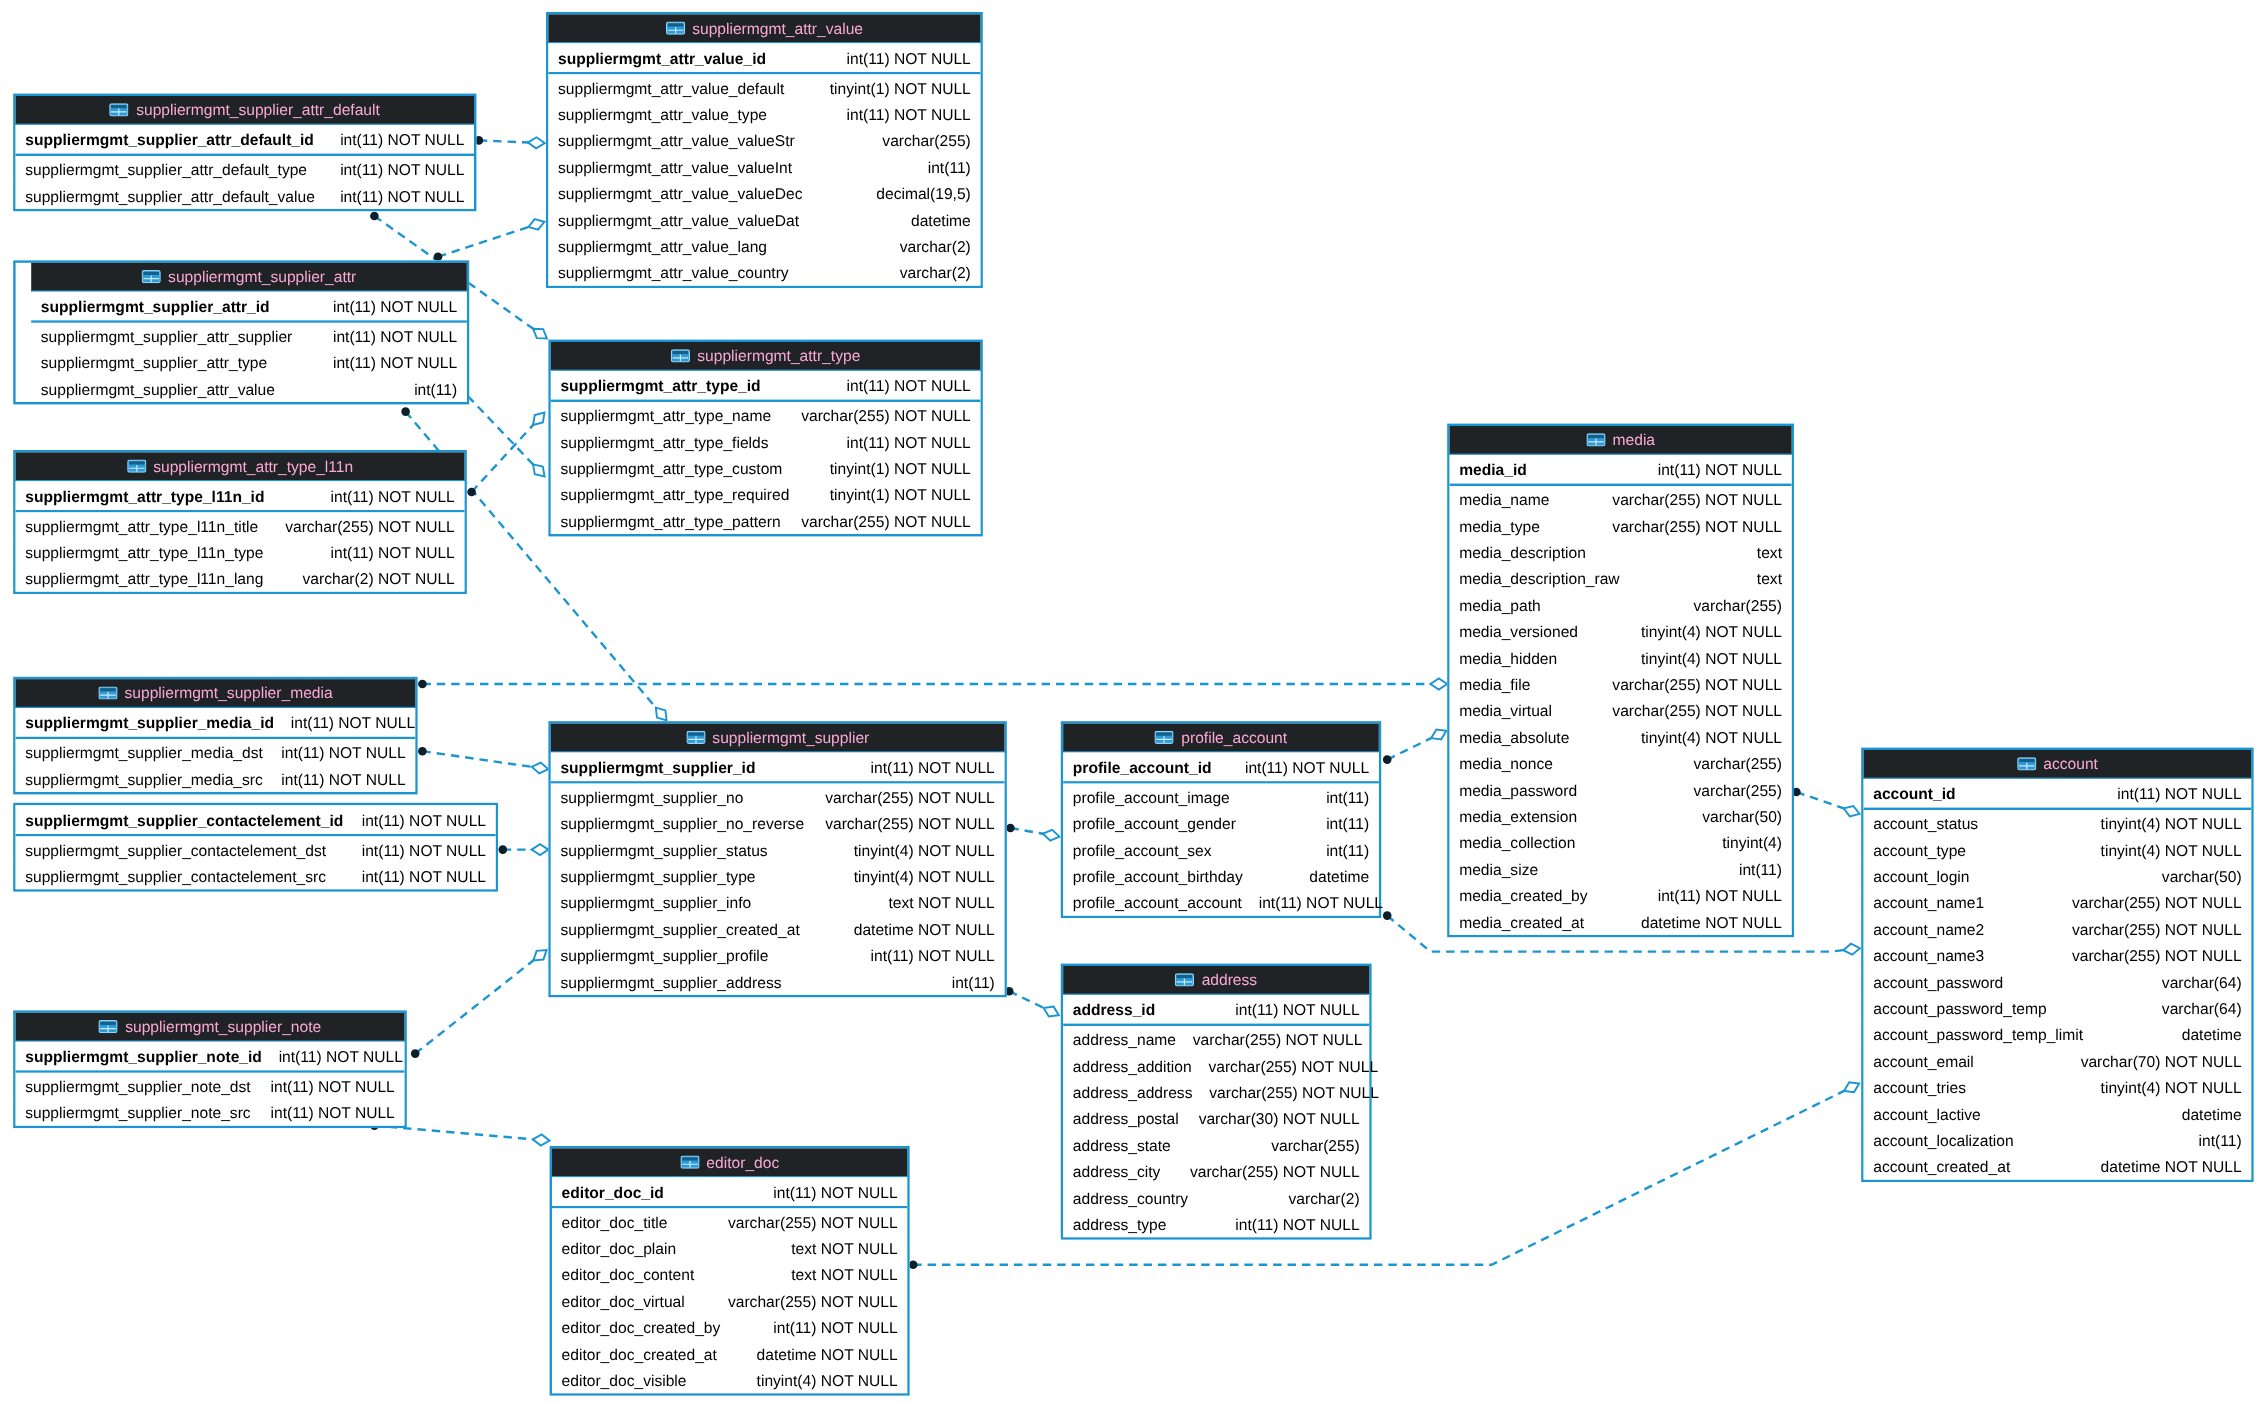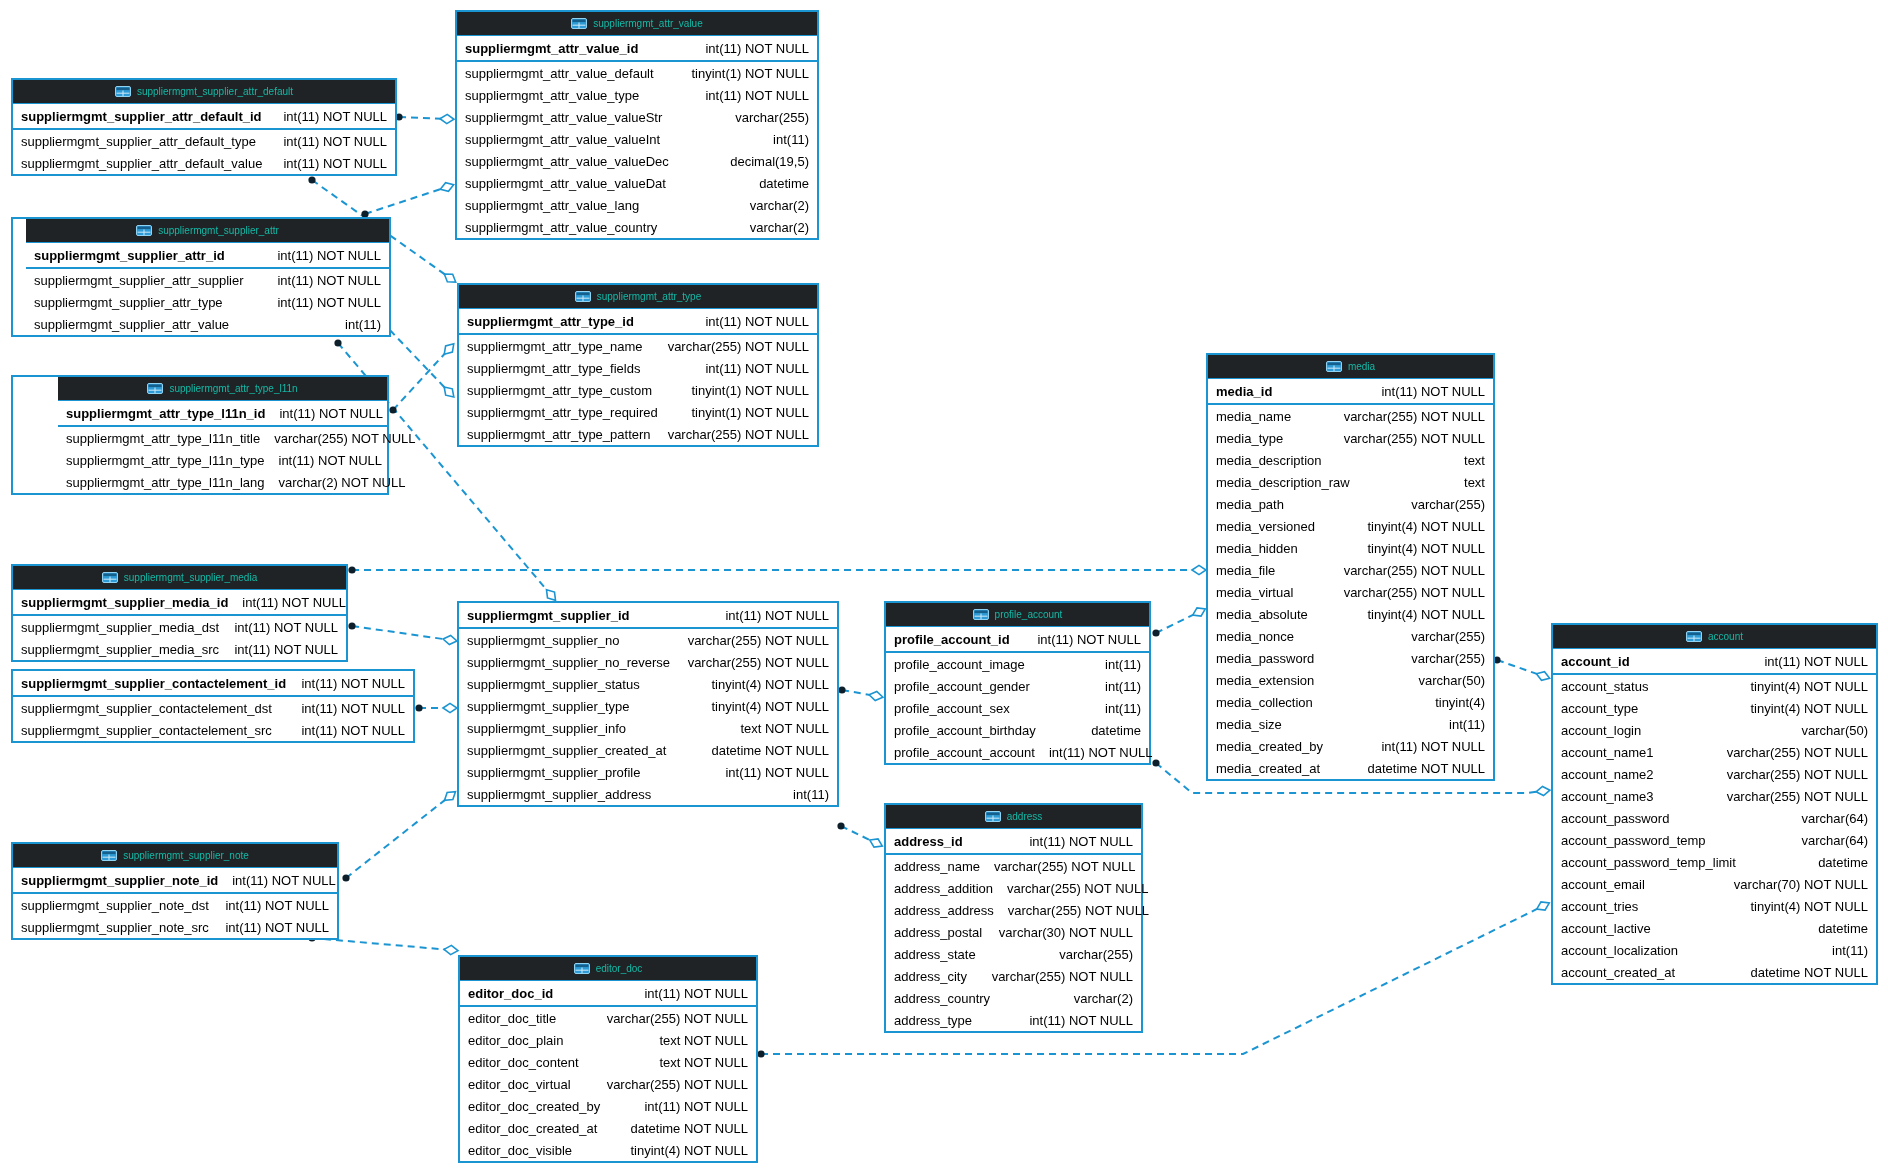--- a/index.html
+++ b/index.html
@@ -4,22 +4,22 @@
 <style>
   html,body{margin:0;padding:0;background:#ffffff;width:1888px;height:1170px;overflow:hidden;
     font-family:"Liberation Sans","DejaVu Sans",sans-serif;}
   #canvas{position:relative;width:1888px;height:1170px;background:#ffffff;}
   #rels{position:absolute;left:0;top:0;pointer-events:none;}
   .relline{fill:none;stroke:#1b95d2;stroke-width:2;stroke-dasharray:7 5;}
   .relstart{fill:#0d1f2b;}
   .reldiamond{fill:#ffffff;stroke:#1b95d2;stroke-width:1.6;}
   .tbl{position:absolute;box-sizing:border-box;border:2px solid #1b95d2;background:#ffffff;
     font-size:13px;color:#000;white-space:nowrap;}
-  .hd{height:23px;background:#202325;color:#14b8a6;border-bottom:1px solid #1b95d2;
-    display:flex;align-items:center;justify-content:center;gap:6px;font-size:10px;text-align:center;}
+  .hd{height:23px;background:#202325;color:#f9a8d4;border-bottom:1px solid #1b95d2;
+    display:flex;align-items:center;justify-content:center;gap:6px;font-size:13px;text-align:center;}
   .ticon{display:inline-flex;align-items:center;}
   .row{height:22px;box-sizing:border-box;display:flex;align-items:center;
     justify-content:space-between;padding:0 8px;gap:14px;background:#ffffff;}
   .row .cn{text-align:left;}
   .row .ct{text-align:right;}
   .pk{height:26px;border-bottom:2px solid #1b95d2;}
   .pk .cn{font-weight:bold;}
 </style>
 </head>
 <body>
@@ -125,21 +125,21 @@
       </div>
       <div class="row">
         <span class="cn">suppliermgmt_supplier_attr_type</span>
         <span class="ct">int(11) NOT NULL</span>
       </div>
       <div class="row">
         <span class="cn">suppliermgmt_supplier_attr_value</span>
         <span class="ct">int(11)</span>
       </div>
     </div>
-    <div class="tbl" style="left: 11px; top: 375px; width: 378px; padding-left: 45px;">
+    <div class="tbl" style="left: 11px; top: 375px; width: 378px;">
       <div class="hd">
         <span class="ticon">
           <svg width="16" height="11" viewBox="0 0 16 11" aria-hidden="true">
             <rect x="0.5" y="0.5" width="15" height="10" rx="1.5" fill="#2e9bd6" stroke="#8fd2f2"></rect>
             <rect x="1.5" y="1.5" width="13" height="2.6" fill="#145f8c"></rect>
             <line x1="8" y1="4.5" x2="8" y2="10" stroke="#cdeaf8" stroke-width="1"></line>
             <line x1="1.5" y1="7.2" x2="14.5" y2="7.2" stroke="#cdeaf8" stroke-width="1"></line>
           </svg>
         </span>
         <span class="tname">suppliermgmt_attr_type_l11n</span>
@@ -305,20 +305,31 @@
       <div class="row">
         <span class="cn">suppliermgmt_attr_type_required</span>
         <span class="ct">tinyint(1) NOT NULL</span>
       </div>
       <div class="row">
         <span class="cn">suppliermgmt_attr_type_pattern</span>
         <span class="ct">varchar(255) NOT NULL</span>
       </div>
     </div>
     <div class="tbl" style="left: 457px; top: 601px; width: 382px;">
+      <div class="hd">
+        <span class="ticon">
+          <svg width="16" height="11" viewBox="0 0 16 11" aria-hidden="true">
+            <rect x="0.5" y="0.5" width="15" height="10" rx="1.5" fill="#2e9bd6" stroke="#8fd2f2"></rect>
+            <rect x="1.5" y="1.5" width="13" height="2.6" fill="#145f8c"></rect>
+            <line x1="8" y1="4.5" x2="8" y2="10" stroke="#cdeaf8" stroke-width="1"></line>
+            <line x1="1.5" y1="7.2" x2="14.5" y2="7.2" stroke="#cdeaf8" stroke-width="1"></line>
+          </svg>
+        </span>
+        <span class="tname">suppliermgmt_supplier</span>
+      </div>
       <div class="row pk">
         <span class="cn">suppliermgmt_supplier_id</span>
         <span class="ct">int(11) NOT NULL</span>
       </div>
       <div class="row">
         <span class="cn">suppliermgmt_supplier_no</span>
         <span class="ct">varchar(255) NOT NULL</span>
       </div>
       <div class="row">
         <span class="cn">suppliermgmt_supplier_no_reverse</span>

